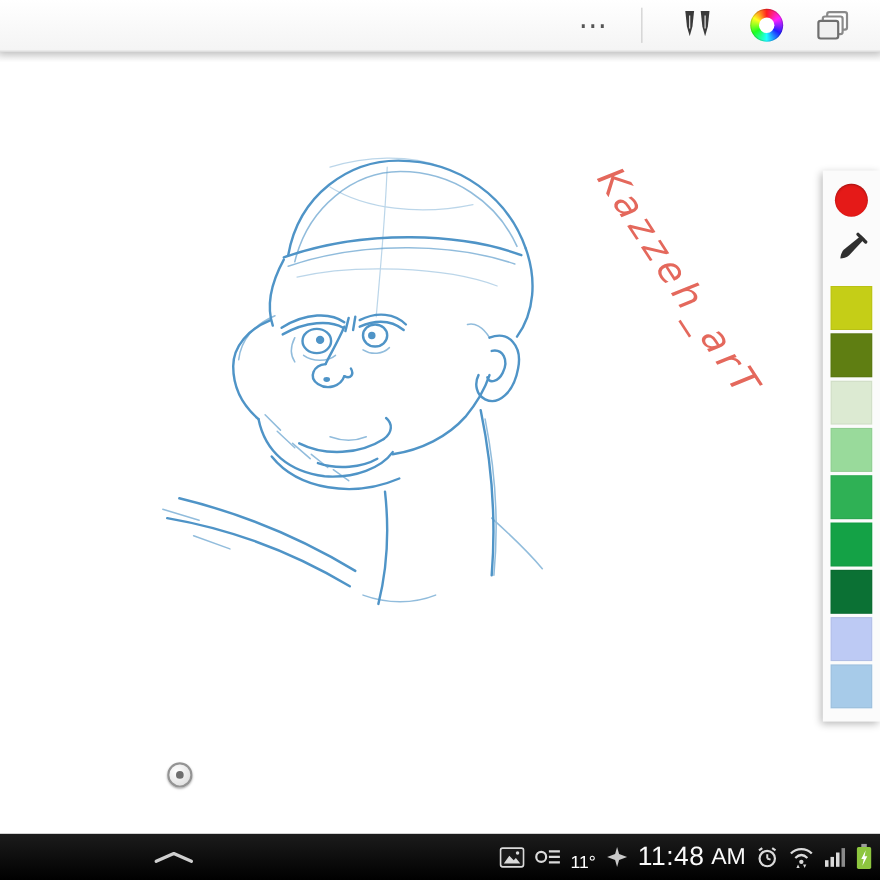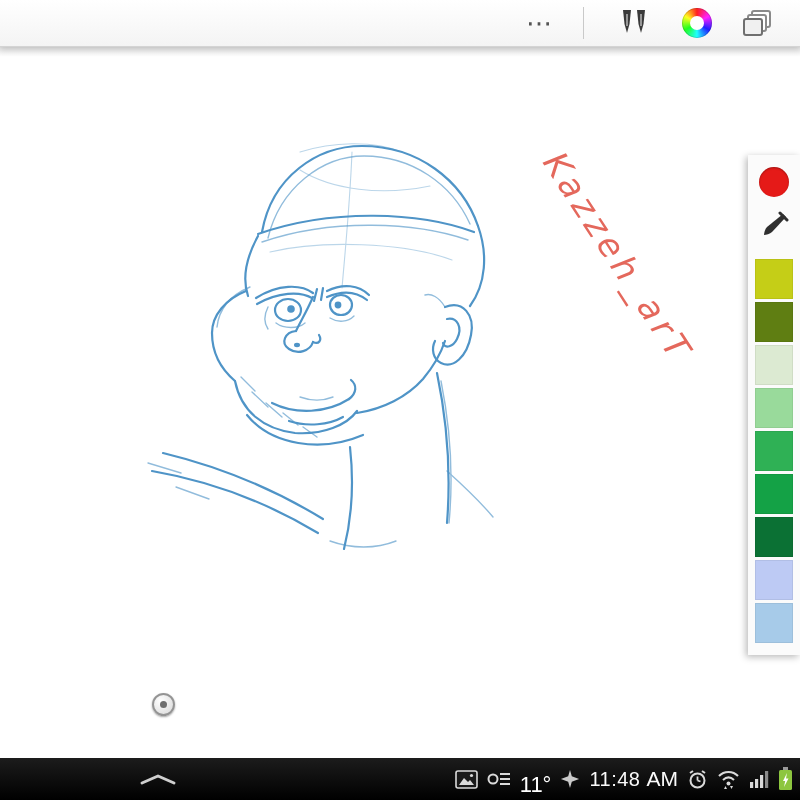--- a/index.html
+++ b/index.html
@@ -45,22 +45,22 @@
         box-shadow:0 1px 2px rgba(0,0,0,0.35);}
   .puck::after{content:"";position:absolute;left:6px;top:6px;width:7px;height:7px;
         border-radius:50%;background:#6f6f6f;}
 
   
   .statusbar{position:absolute;left:0;right:0;bottom:0;height:42px;z-index:6;
         background:linear-gradient(#1c1c1c,#000000);
         display:flex;align-items:center;color:#eee;}
   .chevron-wrap{margin-left:138px;display:flex;align-items:center;}
   .status-right{margin-left:auto;display:flex;align-items:center;gap:9px;padding-right:7px;}
-  .st-temp{font-size:22px;color:#fff;margin-top:12px;}
-  .st-time{font-size:20px;color:#fafafa;letter-spacing:0.5px;text-align:right;}
+  .st-temp{font-size:16px;color:#fff;margin-top:12px;}
+  .st-time{font-size:24px;color:#fafafa;letter-spacing:0.5px;text-align:right;}
   .st-meridiem{font-size:21px;color:#fafafa;margin-left:-3px;}
   .st-icon{display:flex;align-items:center;}
 </style>
 </head>
 <body>
 
 <div class="screen">
 
   <div class="toolbar">
     <div class="more-dots">⋯</div>

